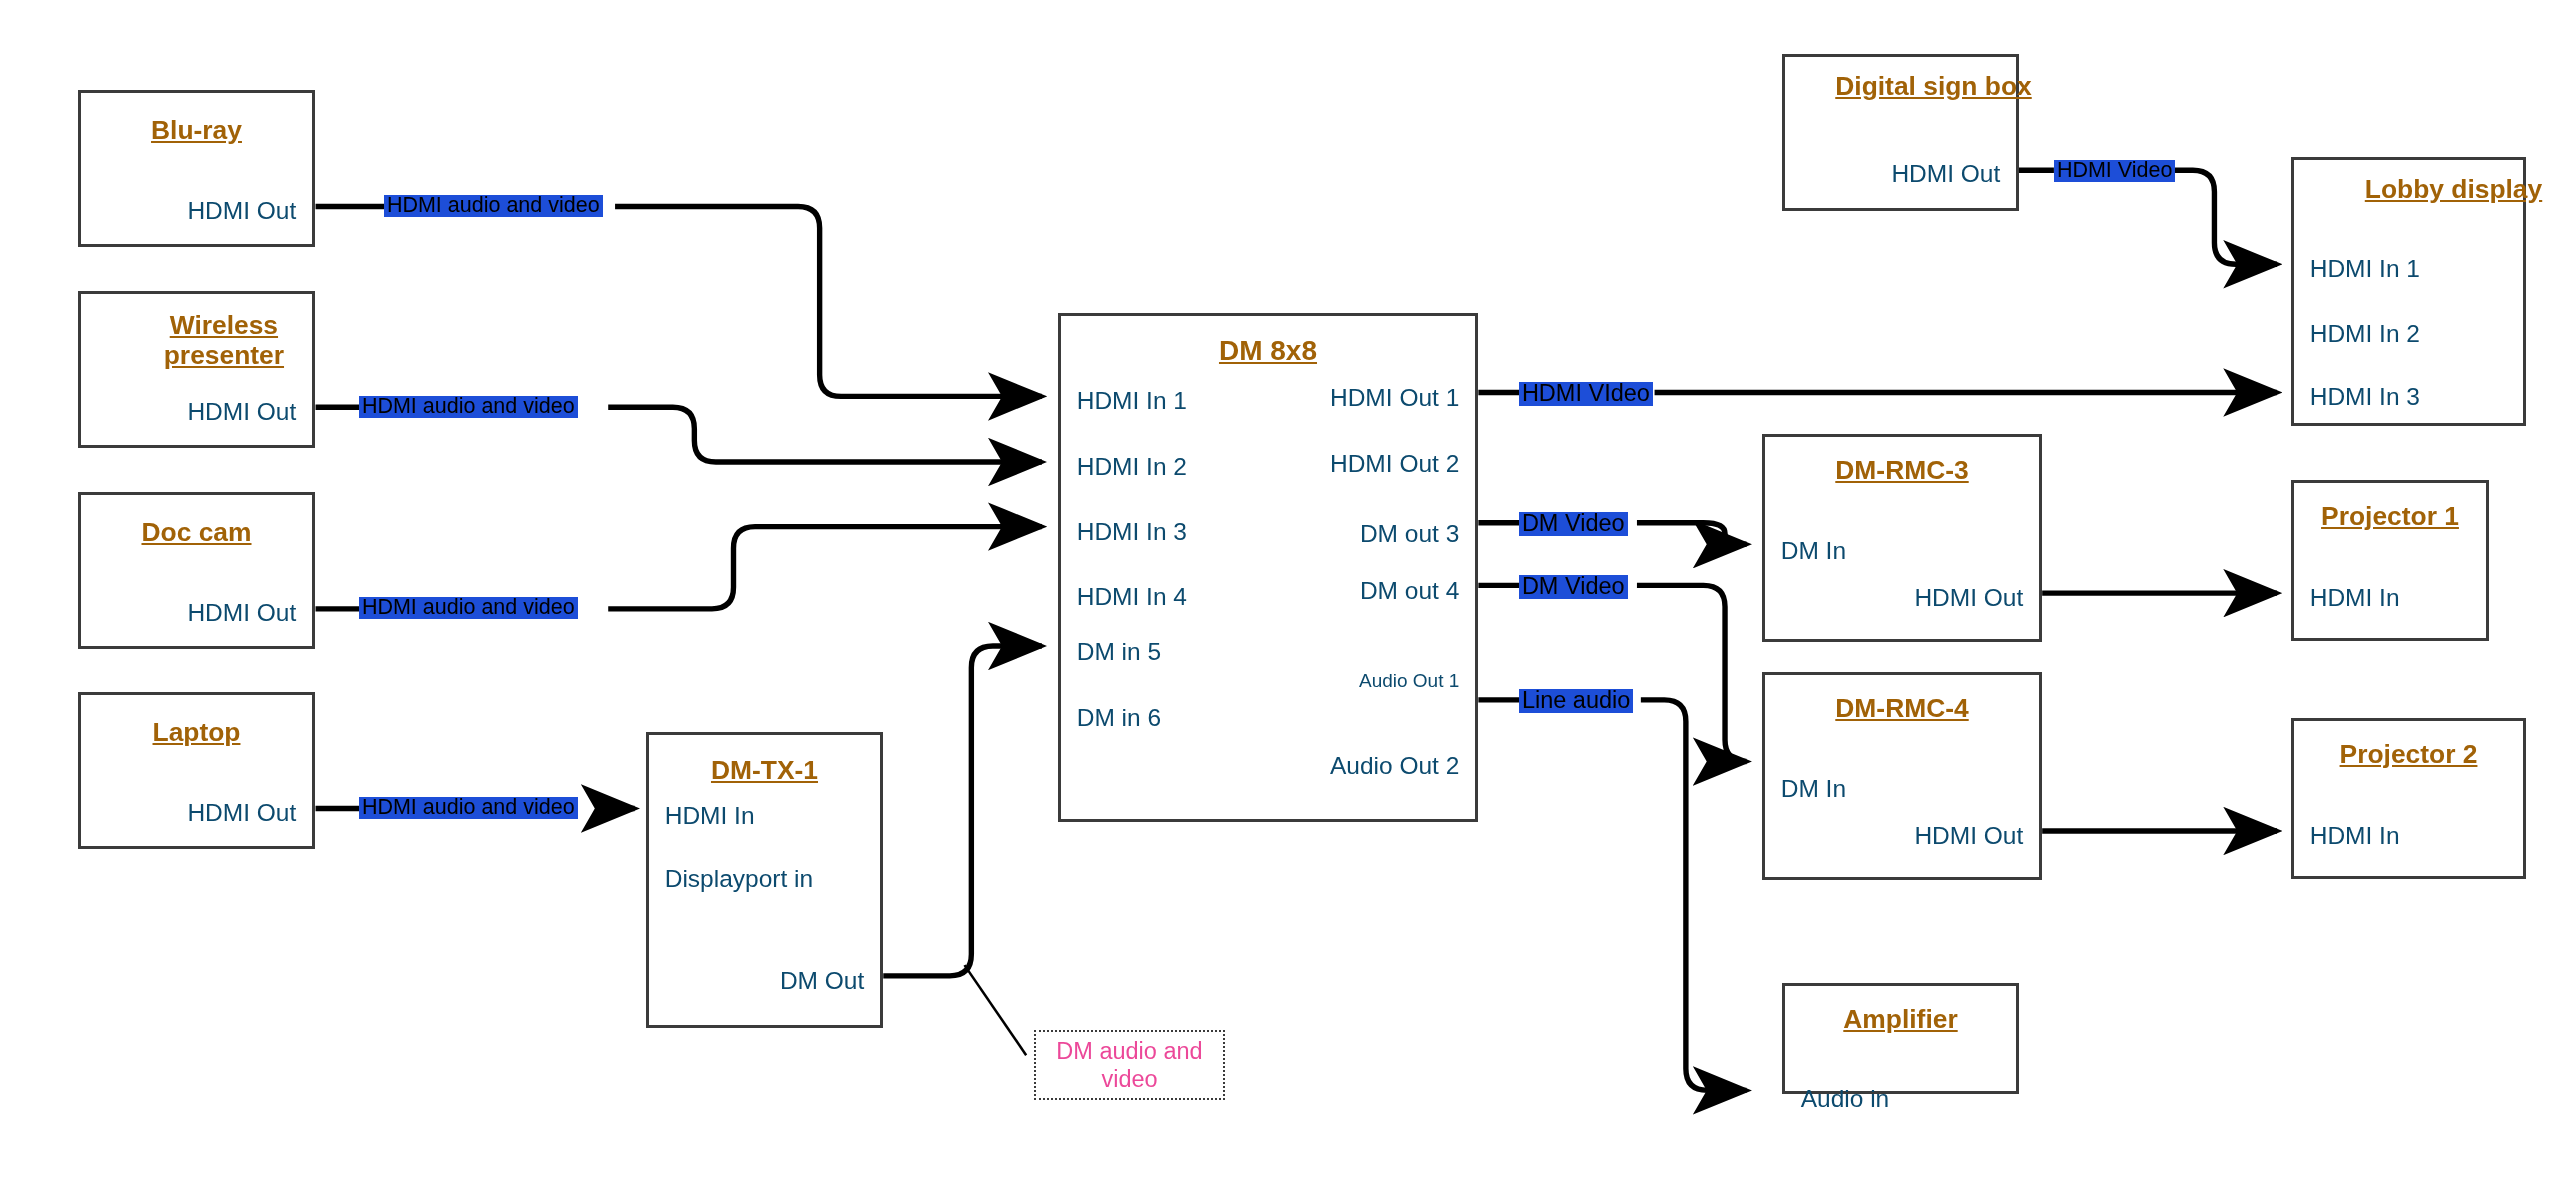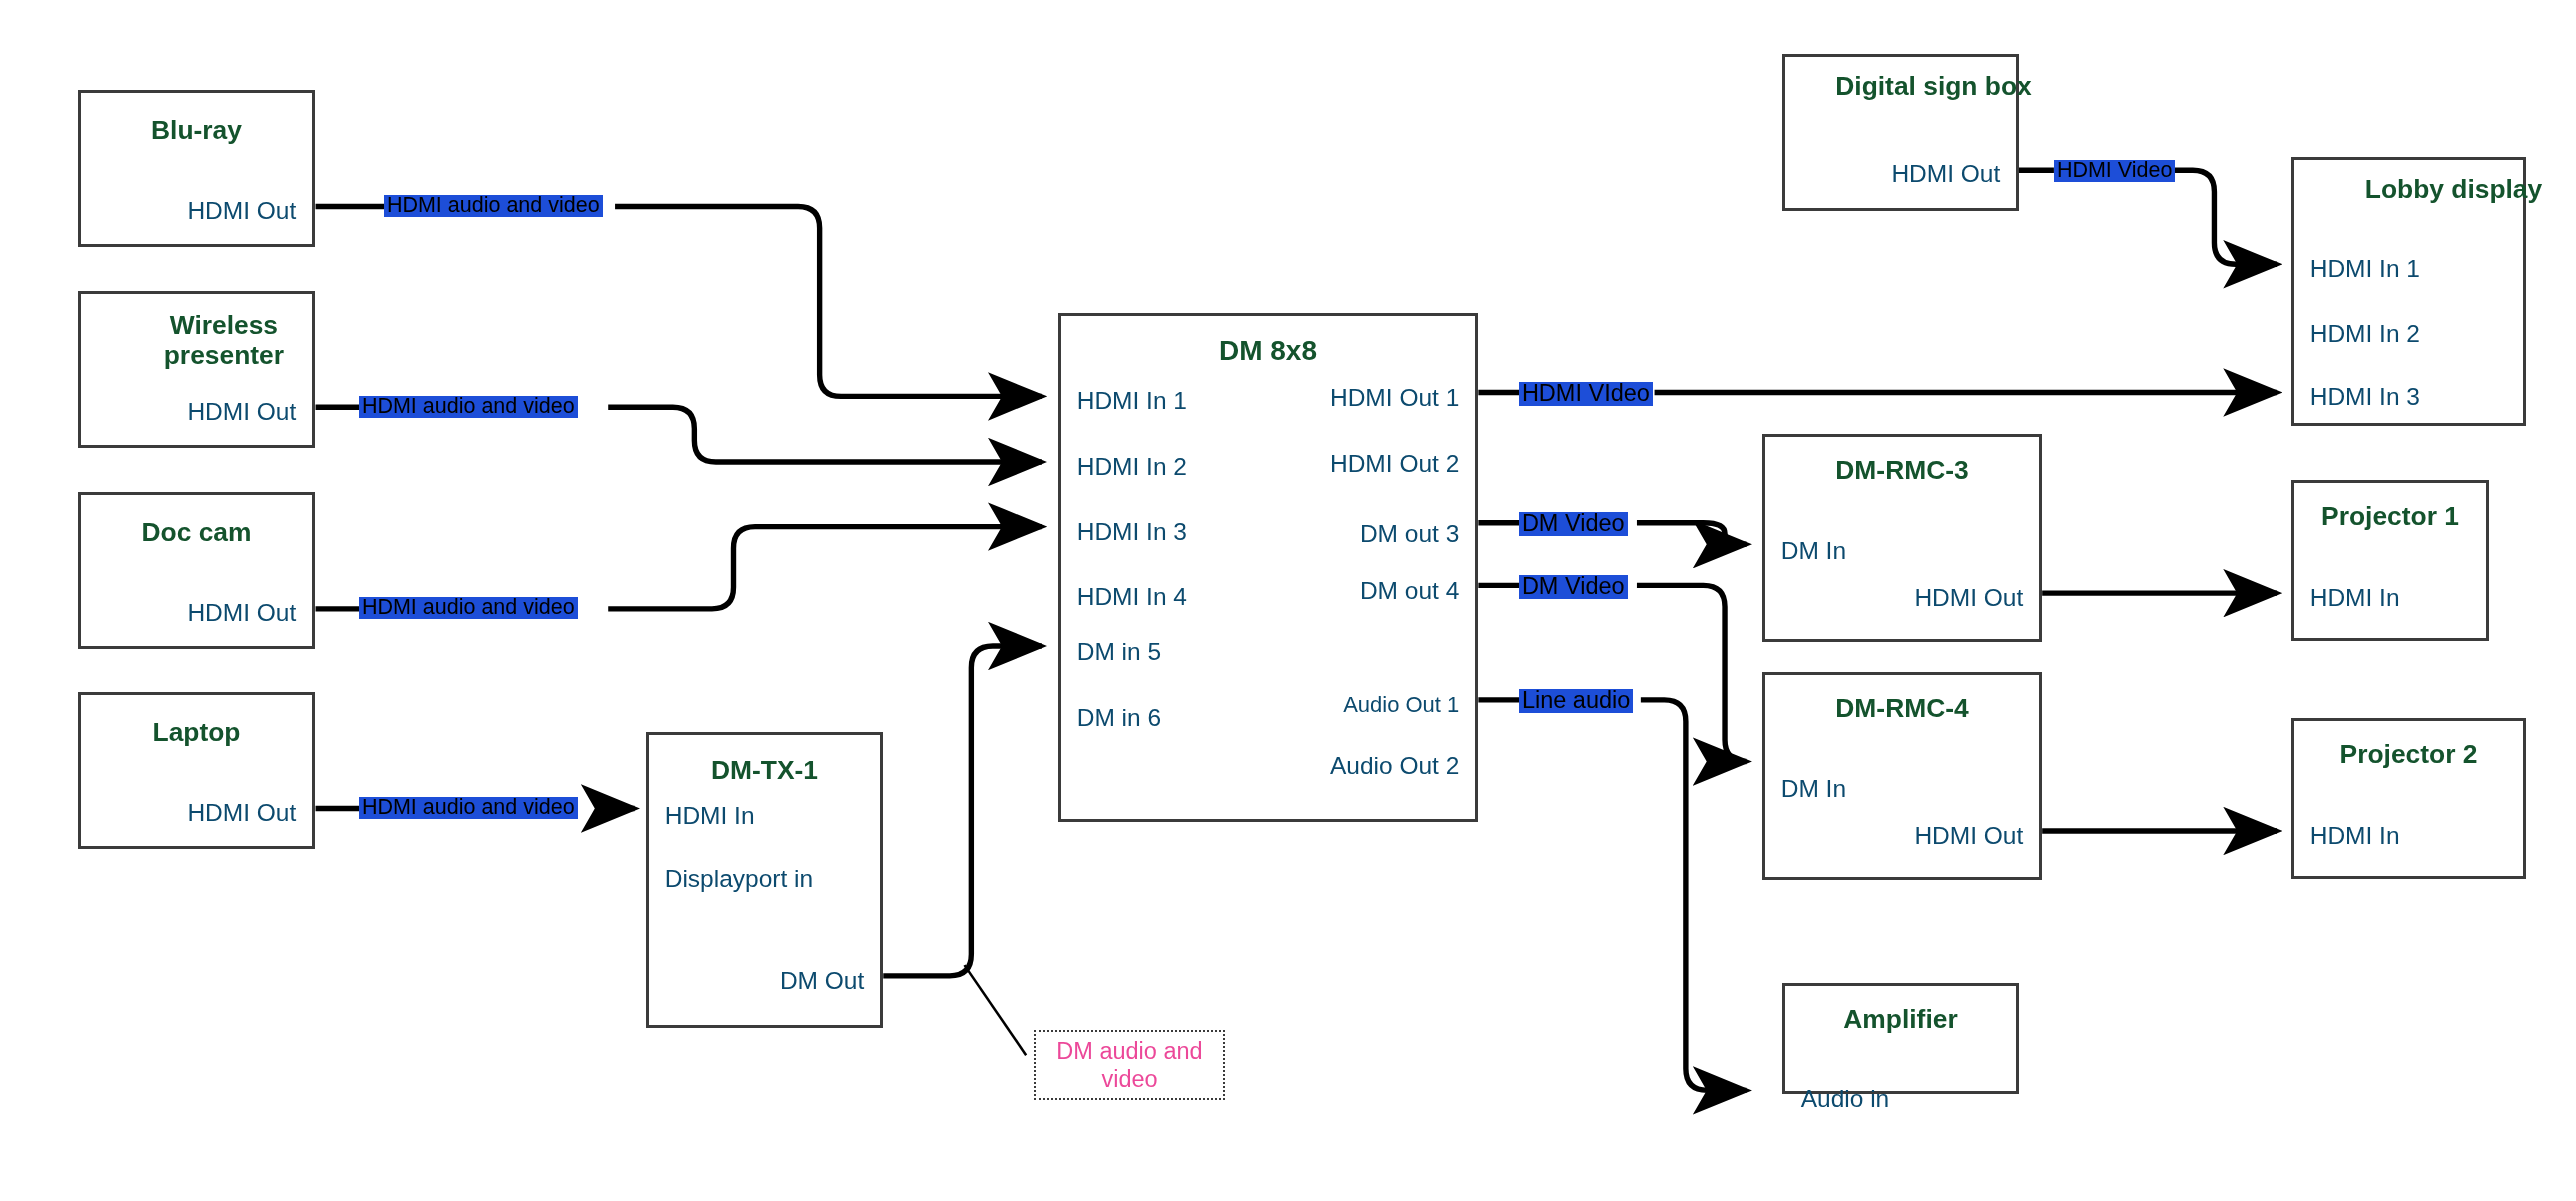--- a/index.html
+++ b/index.html
@@ -22,23 +22,24 @@
     position:absolute;
     box-sizing:border-box;
     border:3.9px solid #3b3b3b;
     background:#ffffff;
     display:flex;
     flex-direction:column;
   }
   .node .title{
     font-weight:bold;
     text-align:center;
-    color:#14532d;
+    color:#a16207;
     line-height:1.16;
     width:100%;
+    text-decoration:underline;
   }
   .port{
     position:absolute;
     color:#0c4a6e;
     white-space:nowrap;
     line-height:1;
   }
   .port.left{left:15.7px;}
   .port.right{right:15.7px;}
   .wirelabel{
@@ -146,21 +147,21 @@
     <div class="port left" style="font-size:24.5px; top:139px;">HDMI In 2</div>
     <div class="port left" style="font-size:24.5px; top:204px;">HDMI In 3</div>
     <div class="port left" style="font-size:24.5px; top:269px;">HDMI In 4</div>
     <div class="port left" style="font-size:24.5px; top:324px;">DM in 5</div>
     <div class="port left" style="font-size:24.5px; top:390px;">DM in 6</div>
 
     <div class="port right" style="font-size:24.5px; top:70px;">HDMI Out 1</div>
     <div class="port right" style="font-size:24.5px; top:136px;">HDMI Out 2</div>
     <div class="port right" style="font-size:24.5px; top:206px;">DM out 3</div>
     <div class="port right" style="font-size:24.5px; top:263px;">DM out 4</div>
-    <div class="port right" style="font-size:22px; top:378px;">Audio Out 1</div>
+    <div class="port right" style="font-size:19px; top:355px;">Audio Out 1</div>
     <div class="port right" style="font-size:24.5px; top:438px;">Audio Out 2</div>
   </div>
 
   <div class="node" style="left:1782px; top:54px; width:237px; height:157px;">
     <div class="title" style="font-size:26.4px; margin-top:13.7px; padding:0 33px;">Digital sign box</div>
     <div class="port right" style="font-size:24.5px; top:105px;">HDMI Out</div>
   </div>
 
   <div class="node" style="left:2291px; top:157px; width:235px; height:269px;">
     <div class="title" style="font-size:26.4px; margin-top:13.7px; padding:0 45px;">Lobby display</div>

